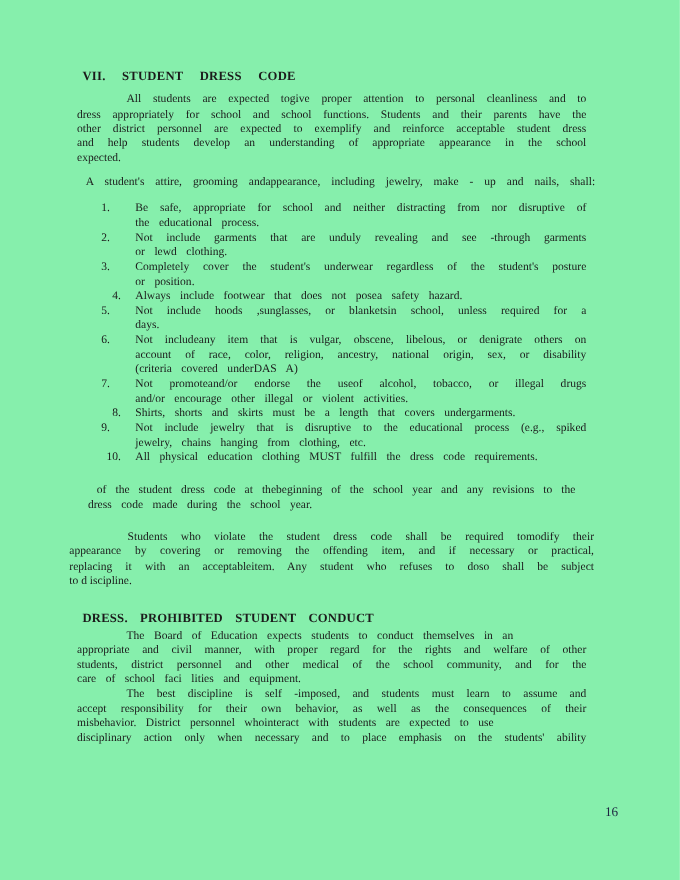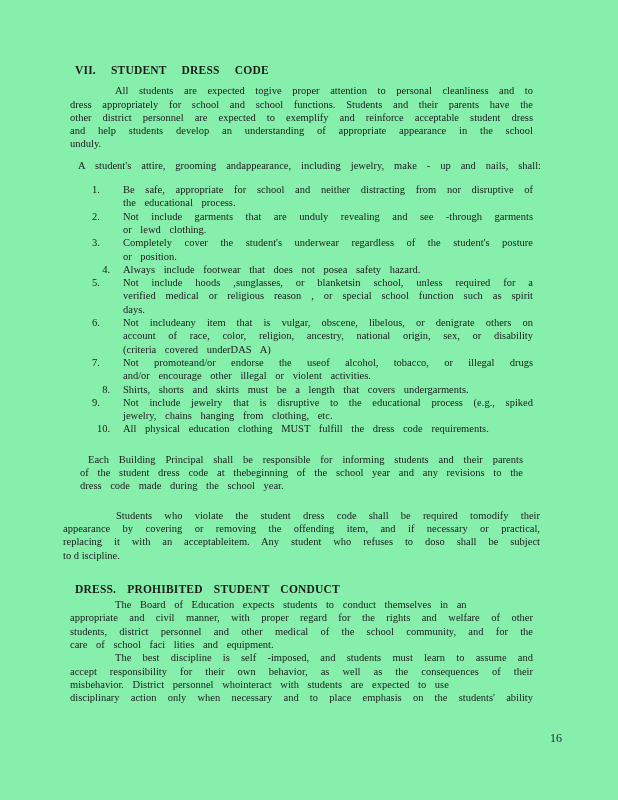--- a/index.html
+++ b/index.html
@@ -59,21 +59,21 @@
 <body>
 
 <div class="page">
   <div class="content">
       <div class="heading blk-section7-heading">VII. STUDENT DRESS CODE</div>
       <div class="para blk-section7-intro">
         <div class="line j-full">All students are expected togive proper attention to personal cleanliness and to</div>
         <div class="line j-full">dress appropriately for school and school functions. Students and their parents have the</div>
         <div class="line j-full">other district personnel are expected to exemplify and reinforce acceptable student dress</div>
         <div class="line j-full">and help students develop an understanding of appropriate appearance in the school</div>
-        <div class="line">unduly.</div>
+        <div class="line">expected.</div>
       </div>
       <div class="para blk-attire-line">
         <div class="line j-full">A student's attire, grooming andappearance, including jewelry, make - up and nails, shall:</div>
       </div>
       <div class="list blk-dress-code-list">
         <div class="list-item">
           <div class="line j-full list-line">Be safe, appropriate for school and neither distracting from nor disruptive of<span class="list-num">1.</span></div>
           <div class="line j-loose list-line">the educational process.</div>
         </div>
         <div class="list-item">
@@ -82,21 +82,20 @@
         </div>
         <div class="list-item">
           <div class="line j-full list-line">Completely cover the student's underwear regardless of the student's posture<span class="list-num">3.</span></div>
           <div class="line j-loose list-line">or position.</div>
         </div>
         <div class="list-item">
           <div class="line j-loose list-line">Always include footwear that does not posea safety hazard.<span class="list-num">4.</span></div>
         </div>
         <div class="list-item">
           <div class="line j-full list-line">Not include hoods ,sunglasses, or blanketsin school, unless required for a<span class="list-num">5.</span></div>
-          <div class="line j-full list-line">verified medical or religious reason , or special school function such as spirit</div>
           <div class="line list-line">days.</div>
         </div>
         <div class="list-item">
           <div class="line j-full list-line">Not includeany item that is vulgar, obscene, libelous, or denigrate others on<span class="list-num">6.</span></div>
           <div class="line j-full list-line">account of race, color, religion, ancestry, national origin, sex, or disability</div>
           <div class="line j-loose list-line">(criteria covered underDAS A)</div>
         </div>
         <div class="list-item">
           <div class="line j-full list-line">Not promoteand/or endorse the useof alcohol, tobacco, or illegal drugs<span class="list-num">7.</span></div>
           <div class="line j-loose list-line">and/or encourage other illegal or violent activities.</div>
@@ -106,21 +105,20 @@
         </div>
         <div class="list-item">
           <div class="line j-full list-line">Not include jewelry that is disruptive to the educational process (e.g., spiked<span class="list-num">9.</span></div>
           <div class="line j-loose list-line">jewelry, chains hanging from clothing, etc.</div>
         </div>
         <div class="list-item">
           <div class="line j-loose list-line">All physical education clothing MUST fulfill the dress code requirements.<span class="list-num">10.</span></div>
         </div>
       </div>
       <div class="para blk-principal-para">
-        <div class="line j-full">Each Building Principal shall be responsible for informing students and their parents</div>
         <div class="line j-full">of the student dress code at thebeginning of the school year and any revisions to the</div>
         <div class="line j-loose">dress code made during the school year.</div>
       </div>
       <div class="para blk-violation-para">
         <div class="line j-full">Students who violate the student dress code shall be required tomodify their</div>
         <div class="line j-full">appearance by covering or removing the offending item, and if necessary or practical,</div>
         <div class="line j-full">replacing it with an acceptableitem. Any student who refuses to doso shall be subject</div>
         <div class="line">to d iscipline.</div>
       </div>
       <div class="heading blk-section8-heading">DRESS. PROHIBITED STUDENT CONDUCT</div>

